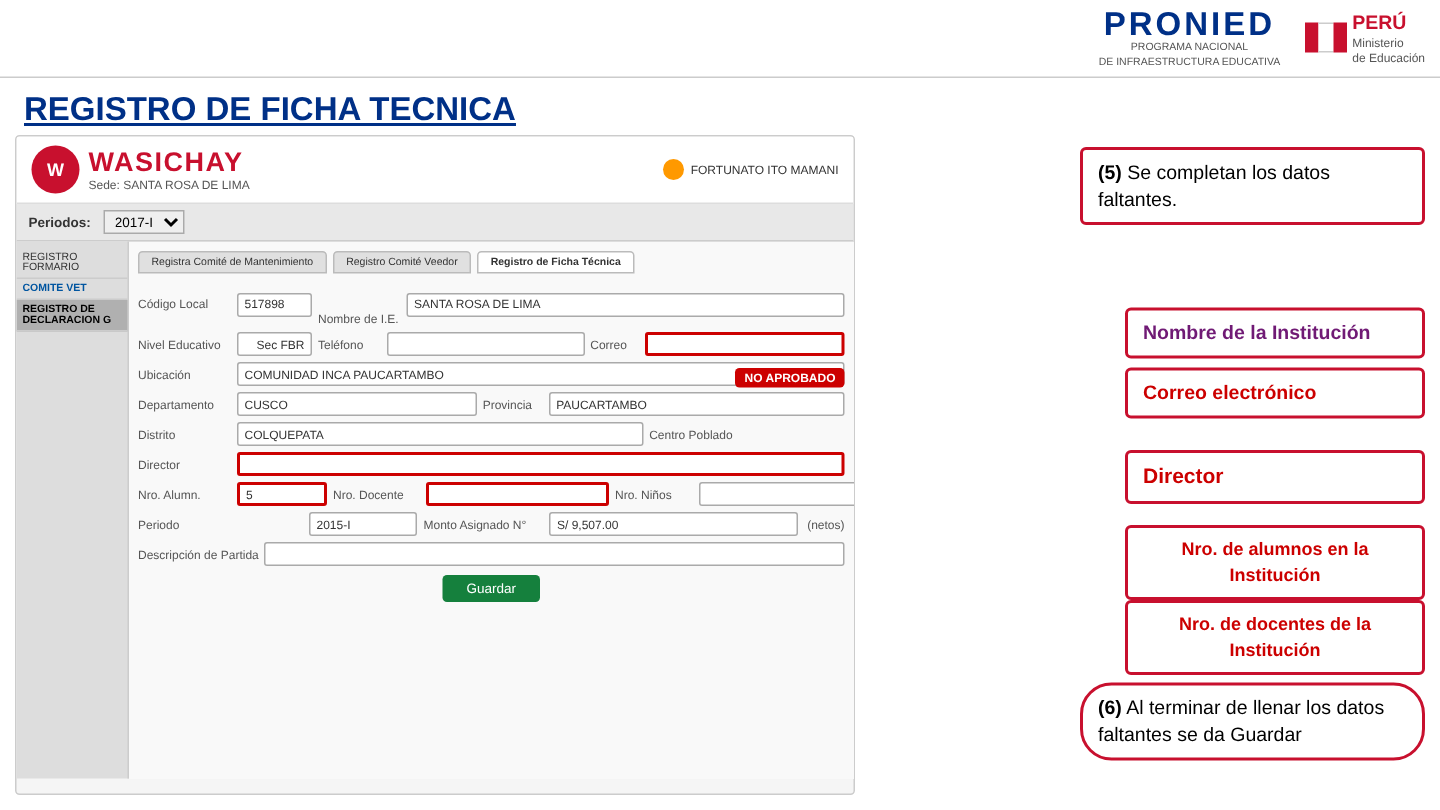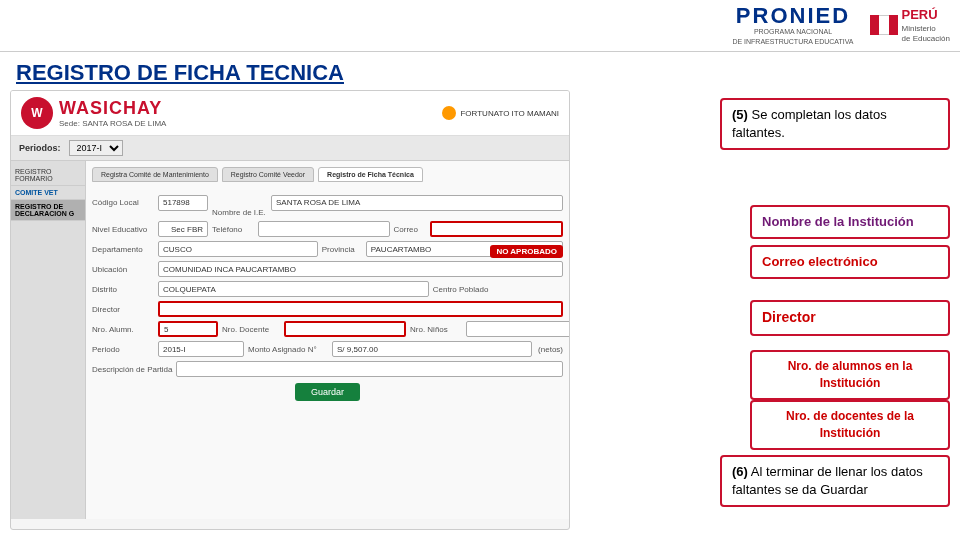--- a/index.html
+++ b/index.html
@@ -341,20 +341,21 @@
       color: #c00;
       font-weight: bold;
       text-align: center;
     }
 
     .callout-box.guardar {
       top: 365px;
       right: 0;
       width: 230px;
       font-size: 13px;
+      border-radius: 21px;
     }
 
     
     .arrows-svg {
       position: absolute;
       top: 0;
       left: 0;
       width: 100%;
       height: 100%;
       pointer-events: none;
@@ -446,29 +447,29 @@
         <div class="form-row">
           <span class="form-label">Nivel Educativo</span>
           <input class="form-field form-field-sm" type="text" value="Sec FBR" style="width: 50px; flex: 0 0 50px; text-align: right;">
           <span class="form-label" style="min-width:42px;">Teléfono</span>
           <input class="form-field" type="text" value="" style="flex: 1 1 0%;">
           <span class="form-label" style="min-width:32px;">Correo</span>
           <input class="form-field" type="text" value="" style="flex: 1 1 0%; border: 2px solid rgb(204, 0, 0);">
         </div>
 
         <div class="form-row">
+          <span class="form-label">Ubicación</span>
+          <input class="form-field" type="text" value="COMUNIDAD INCA PAUCARTAMBO" style="">
+        </div>
+
+        <div class="form-row">
           <span class="form-label">Departamento</span>
           <input class="form-field" type="text" value="CUSCO" style="flex: 0.8 1 0%;">
           <span class="form-label" style="min-width:40px;">Provincia</span>
           <input class="form-field" type="text" value="PAUCARTAMBO" style="flex: 1 1 0%;">
-        </div>
-
-        <div class="form-row">
-          <span class="form-label">Ubicación</span>
-          <input class="form-field" type="text" value="COMUNIDAD INCA PAUCARTAMBO" style="">
         </div>
 
         <div class="form-row">
           <span class="form-label">Distrito</span>
           <input class="form-field" type="text" value="COLQUEPATA" style="flex: 0.8 1 0%;">
           <span class="form-label" style="min-width:65px;">Centro Poblado</span>
         </div>
 
         <div class="form-row">
           <span class="form-label">Director</span>
@@ -479,21 +480,21 @@
           <span class="form-label">Nro. Alumn.</span>
           <input class="form-field form-field-sm" type="text" value="5" style="flex: 0.5 1 0%; border: 2px solid rgb(204, 0, 0);">
           <span class="form-label" style="min-width:58px;">Nro. Docente</span>
           <input class="form-field" type="text" value="" style="flex: 0.5 1 0%; border: 2px solid rgb(204, 0, 0);">
           <span class="form-label" style="min-width:52px;">Nro. Niños</span>
           <input class="form-field" type="text" value="" style="flex: 0.5 1 0%;">
         </div>
 
         <div class="form-row">
           <span class="form-label">Periodo</span>
-          <input class="form-field form-field-sm" type="text" value="2015-I" style="flex: 0.4 1 0%;">
+          <input class="form-field form-field-sm" type="text" value="2015-I" style="flex: 0.4 1 0%; margin-left: 48px;">
           <span class="form-label" style="min-width:80px;">Monto Asignado N°</span>
           <input class="form-field" type="text" value="S/ 9,507.00" style="flex: 1 1 0%;">
           <span style="font-size:8px;color:#555;margin-left:2px;">(netos)</span>
         </div>
 
         <div class="form-row">
           <span class="form-label" style="min-width:70px;">Descripción de Partida</span>
           <input class="form-field" type="text" value="" style="flex: 1 1 0%;">
         </div>
 

